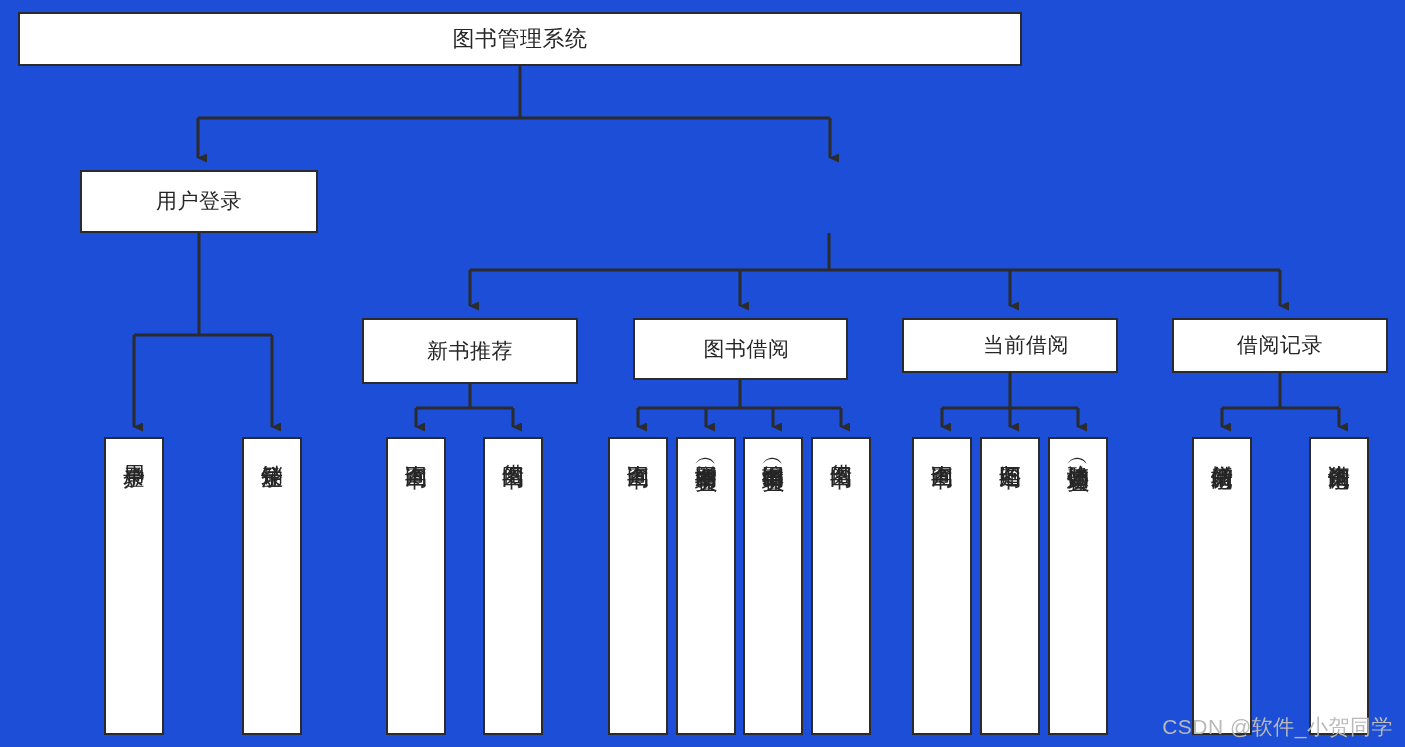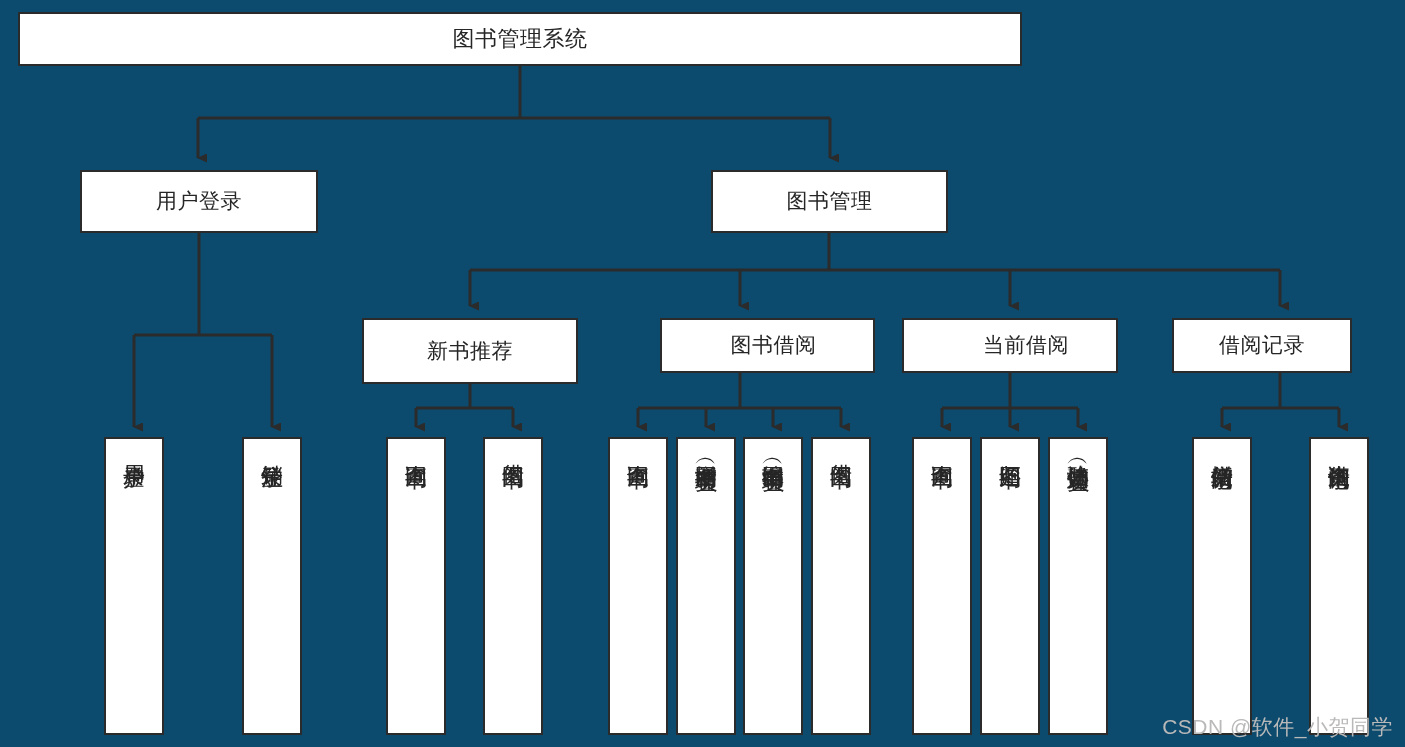--- a/index.html
+++ b/index.html
@@ -7,21 +7,21 @@
     padding: 0;
     background: #ffffff;
   }
   body {
     font-family: "Liberation Sans", "DejaVu Sans", sans-serif;
   }
   #diagram-root {
     position: relative;
     width: 1405px;
     height: 747px;
-    background: #0c4a6e;
+    background: #1d4ed8;
     overflow: hidden;
   }
   #edges-layer {
     position: absolute;
     left: 0;
     top: 0;
     width: 1405px;
     height: 747px;
     pointer-events: none;
   }
@@ -128,34 +128,31 @@
     </g>
   </svg>
 
   <div class="node root horizontal" style="left:18px; top:12px; width:1004px; height:54px;">
     <span class="node-label">图书管理系统</span>
   </div>
 
   <div class="node horizontal" style="left:80px; top:170px; width:238px; height:63px;">
     <span class="node-label">用户登录</span>
   </div>
-  <div class="node horizontal" style="left:711px; top:170px; width:237px; height:63px;">
-    <span class="node-label">图书管理</span>
-  </div>
 
   <div class="node horizontal" style="left:362px; top:318px; width:216px; height:66px;">
     <span class="node-label">新书推荐</span>
   </div>
-  <div class="node horizontal" style="left:660px; top:318px; width:215px; height:55px;padding-left:12px;">
+  <div class="node horizontal" style="left:633px; top:318px; width:215px; height:62px;padding-left:12px;">
     <span class="node-label">图书借阅</span>
   </div>
   <div class="node horizontal" style="left:902px; top:318px; width:216px; height:55px;padding-left:32px;">
     <span class="node-label">当前借阅</span>
   </div>
-  <div class="node horizontal" style="left:1172px; top:318px; width:180px; height:55px;">
+  <div class="node horizontal" style="left:1172px; top:318px; width:216px; height:55px;">
     <span class="node-label">借阅记录</span>
   </div>
 
   <div class="node vertical" style="left:104px; top:437px; width:60px; height:298px;">
     <span class="node-label">用户登录</span>
   </div>
   <div class="node vertical" style="left:242px; top:437px; width:60px; height:298px;">
     <span class="node-label">注销登录</span>
   </div>
 

